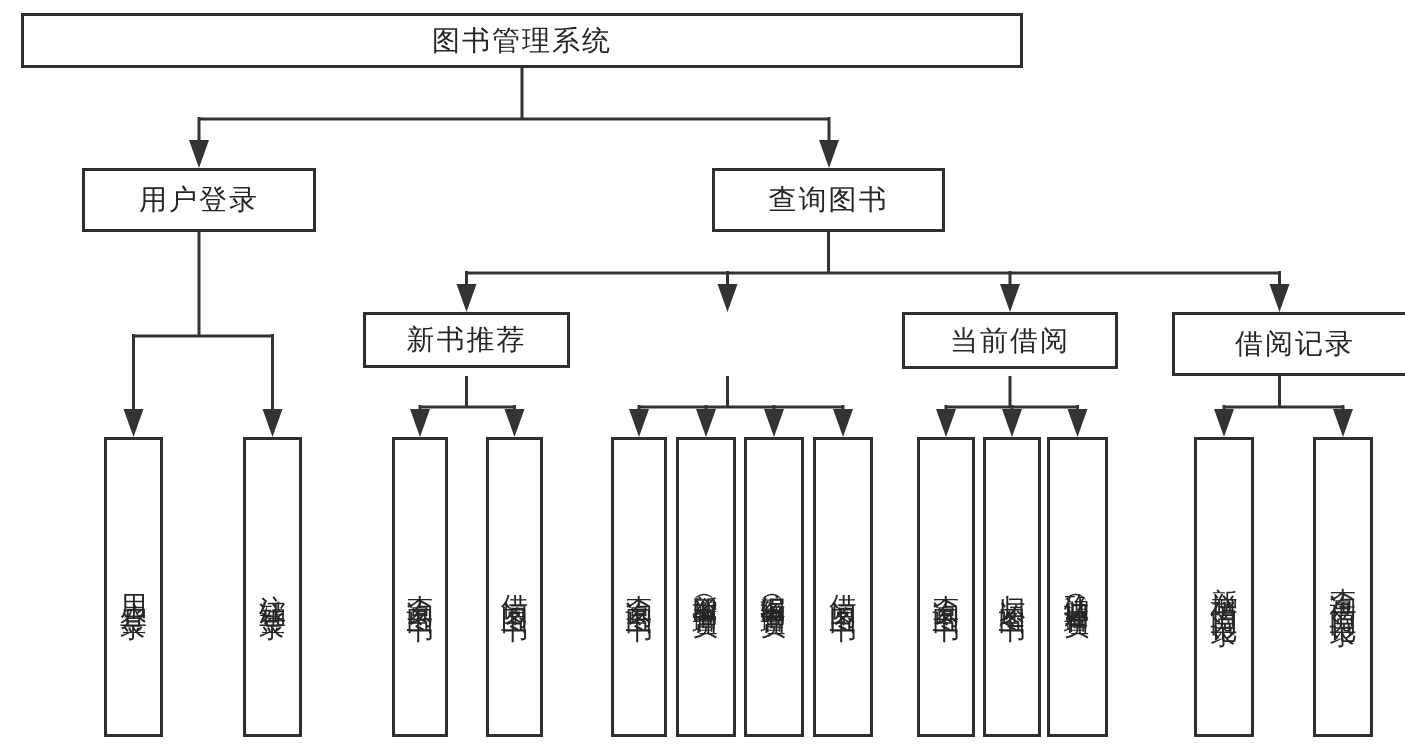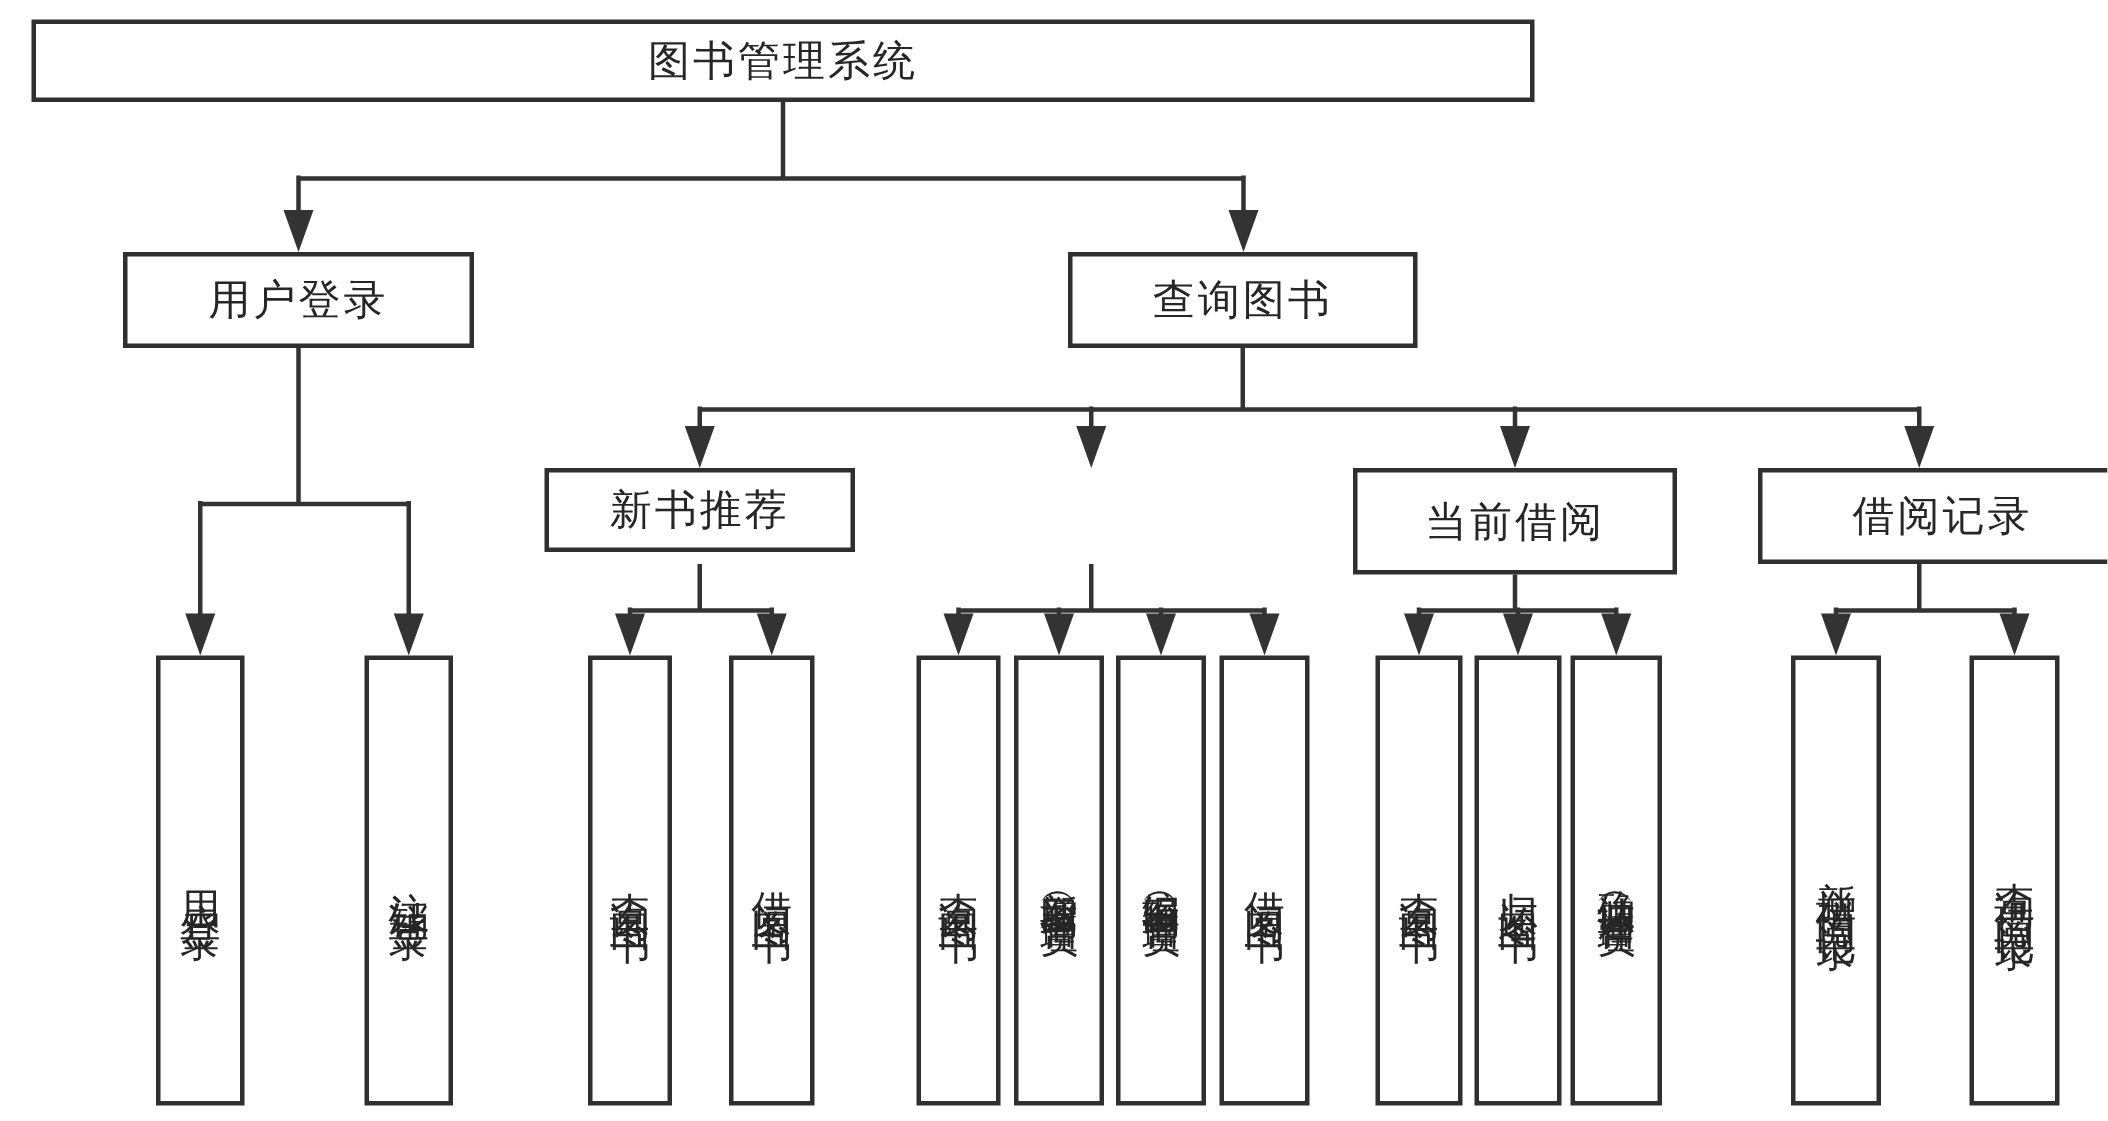--- a/index.html
+++ b/index.html
@@ -120,21 +120,21 @@
              M1214 409 L1234 409 L1224 437 Z
              M1333 409 L1353 409 L1343 437 Z"></path>
   </svg>
 
   <div class="node h" style="left:21px;top:13px;width:1002px;height:55px">图书管理系统</div>
 
   <div class="node h" style="left:82px;top:168px;width:234px;height:64px">用户登录</div>
   <div class="node h" style="left:712px;top:168px;width:233px;height:64px">查询图书</div>
 
   <div class="node h" style="left:363px;top:312px;width:207px;height:56px">新书推荐</div>
-  <div class="node h" style="left:902px;top:312px;width:216px;height:71px">当前借阅</div>
+  <div class="node h" style="left:902px;top:312px;width:216px;height:57px">当前借阅</div>
   <div class="node h" style="left:1172px;top:312px;width:246px;height:64px">借阅记录</div>
 
   <div class="node v" style="left:104px;top:437px;width:59px;height:300px">用户登录</div>
   <div class="node v" style="left:243px;top:437px;width:59px;height:300px">注销登录</div>
 
   <div class="node v" style="left:392px;top:437px;width:56px;height:300px">查询图书</div>
   <div class="node v" style="left:486px;top:437px;width:57px;height:300px">借阅图书</div>
 
   <div class="node v" style="left:611px;top:437px;width:56px;height:300px">查询图书</div>
   <div class="node v tight" style="left:676px;top:437px;width:60px;height:300px">新增图书（管理员）</div>

